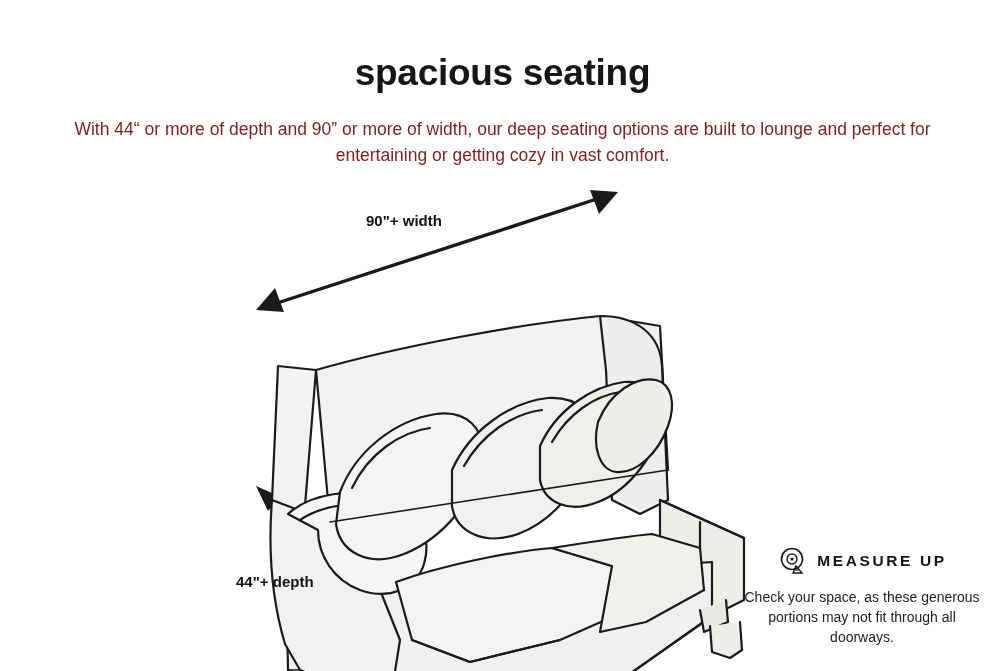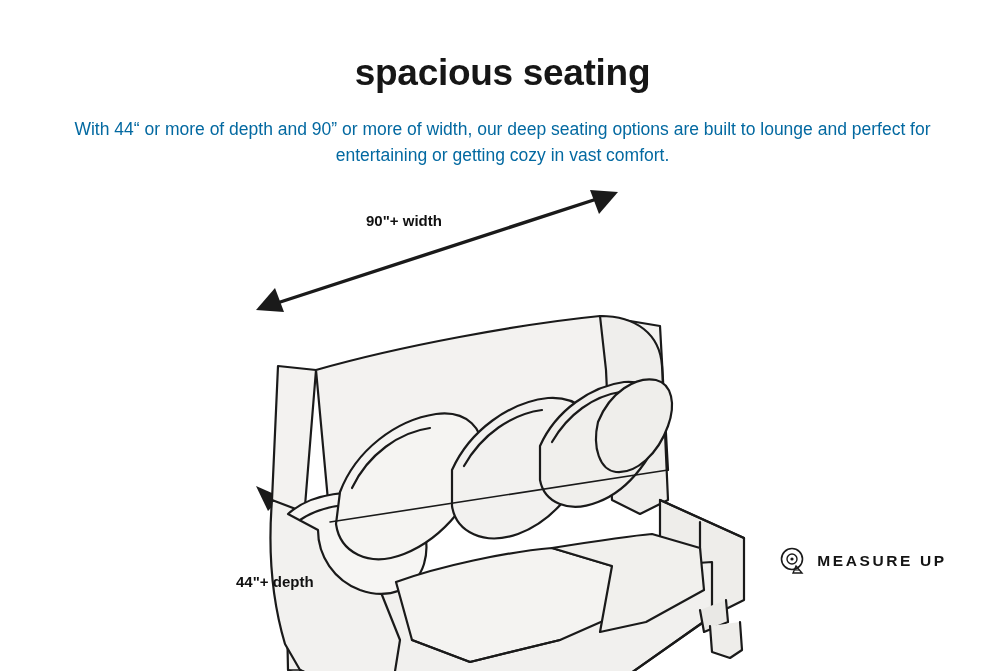--- a/index.html
+++ b/index.html
@@ -33,21 +33,21 @@
     color: #161616;
   }
   .subcopy {
     position: absolute;
     top: 116px;
     left: 72px;
     width: 861px;
     text-align: center;
     font-size: 17.5px;
     line-height: 26px;
-    color: #0369a1;
+    color: #7f1d1d;
   }
   .diagram {
     position: absolute;
     top: 170px;
     left: 0;
     width: 1005px;
     height: 501px;
   }
   .label {
     position: absolute;
@@ -171,16 +171,17 @@
           <svg width="30" height="30" viewBox="0 0 30 30">
             <circle cx="15" cy="13" r="10.5" fill="none" stroke="#1a1a1a" stroke-width="1.6"></circle>
             <circle cx="15" cy="13" r="5" fill="none" stroke="#1a1a1a" stroke-width="1.4"></circle>
             <circle cx="15" cy="13" r="1.6" fill="#1a1a1a"></circle>
             <path d="M19 20 L25 27 L16 27 Z" fill="none" stroke="#1a1a1a" stroke-width="1.4"></path>
             <path d="M18 24 L22 24" stroke="#1a1a1a" stroke-width="1.1"></path>
           </svg>
         </span>
         <span class="measure-title">MEASURE UP</span>
       </div>
+      <div class="measure-body">Check your space, as these generous portions may not fit through all doorways.</div>
     </div>
 
   </div>
 </div>
 
 </body></html>

